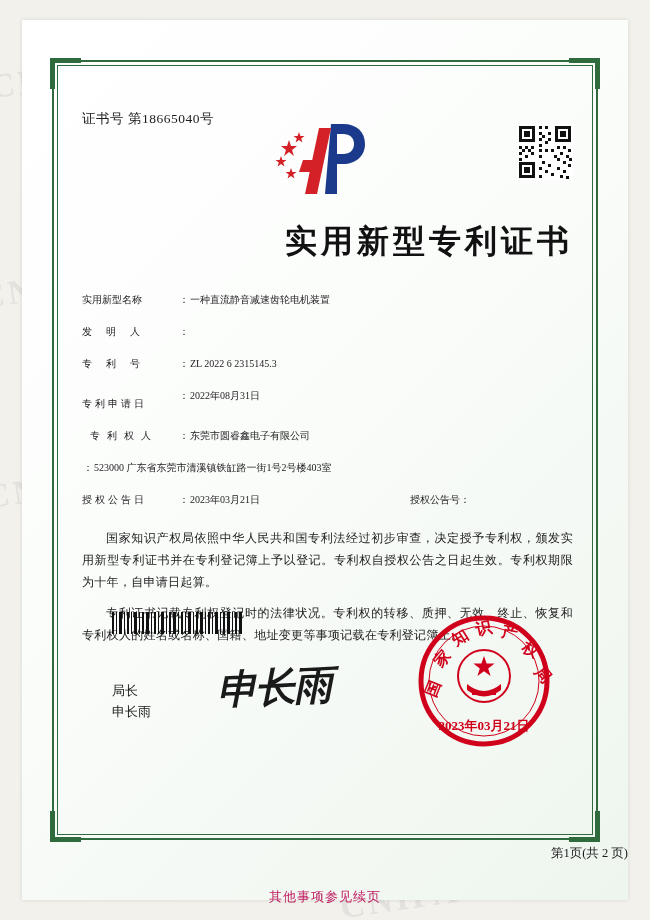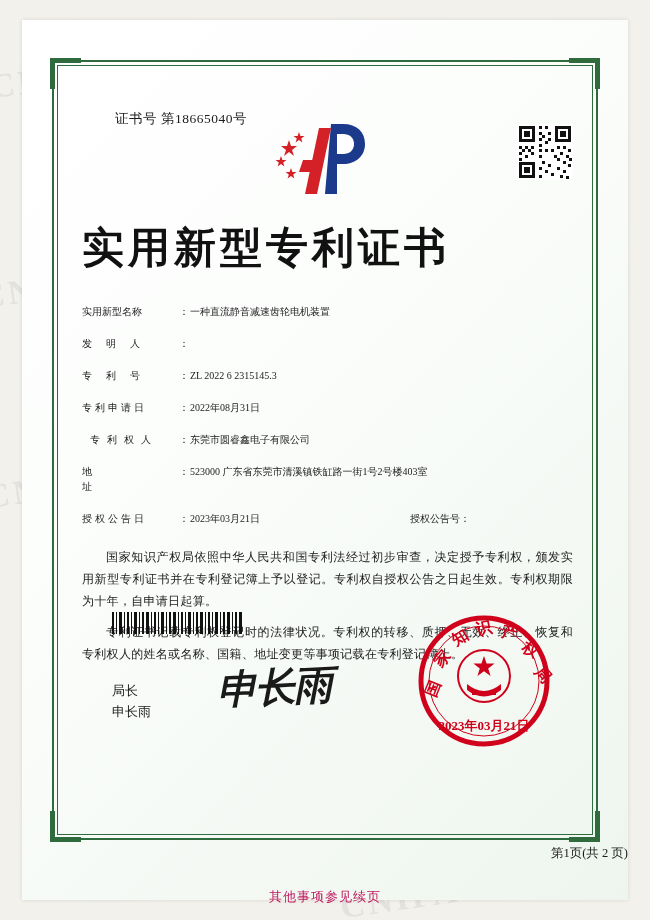--- a/index.html
+++ b/index.html
@@ -47,38 +47,37 @@
   .c-tl{left:28px;top:38px;border-left-width:5px;border-top-width:5px;}
   .c-tr{right:28px;top:38px;border-right-width:5px;border-top-width:5px;}
   .c-bl{left:28px;bottom:58px;border-left-width:5px;border-bottom-width:5px;}
   .c-br{right:28px;bottom:58px;border-right-width:5px;border-bottom-width:5px;}
 
   .content{position:absolute;left:60px;top:90px;right:55px;}
 
   .cert-no{
     font-size:13.5px;color:#1c1c1c;letter-spacing:.5px;
     margin-bottom:6px;
-    margin-left:33px;
   }
 
   
   .logo-wrap{
     position:absolute;left:0;right:0;top:10px;
     display:flex;justify-content:center;
   }
   .logo{position:relative;width:110px;height:78px;}
   .qr{
     position:absolute;right:0;top:14px;
     width:56px;height:56px;
   }
   .qr svg{display:block}
 
   .title{
-    text-align:left;
-    font-size:42px;
+    text-align:right;
+    font-size:32px;
     font-weight:bold;
     letter-spacing:4px;
     color:#111;
     margin:92px 0 28px 0;
     font-family:"Liberation Serif",serif;
   }
 
   .field{
     display:flex;
     font-size:10px;
@@ -275,38 +274,35 @@
       <div class="field">
         <div class="label">
             <span style="letter-spacing:14px;">专利号</span>
           </div>
         <div class="colon">：</div>
         <div class="value">ZL 2022 6 2315145.3</div>
       </div>
 
       <div class="field">
         <div class="label">
-            <span style="letter-spacing:3px;">专利申请日</span>
+            <span style="letter-spacing:3px;margin-top:8px;">专利申请日</span>
           </div>
         <div class="colon">：</div>
         <div class="value">2022年08月31日</div>
       </div>
 
       <div class="field">
         <div class="label">
             <span style="letter-spacing:7px;margin-left:8px;">专利权人</span>
           </div>
         <div class="colon">：</div>
         <div class="value">东莞市圆睿鑫电子有限公司</div>
       </div>
 
       <div class="field">
-        <div class="label">
-            <span style="letter-spacing:42px;">地址</span>
-          </div>
         <div class="colon">：</div>
         <div class="value">523000 广东省东莞市清溪镇铁缸路一街1号2号楼403室</div>
       </div>
 
       <div class="field two">
         <div class="label">
             <span style="letter-spacing:3px;">授权公告日</span>
           </div>
         <div class="colon">：</div>
         <div class="value">2023年03月21日</div>

